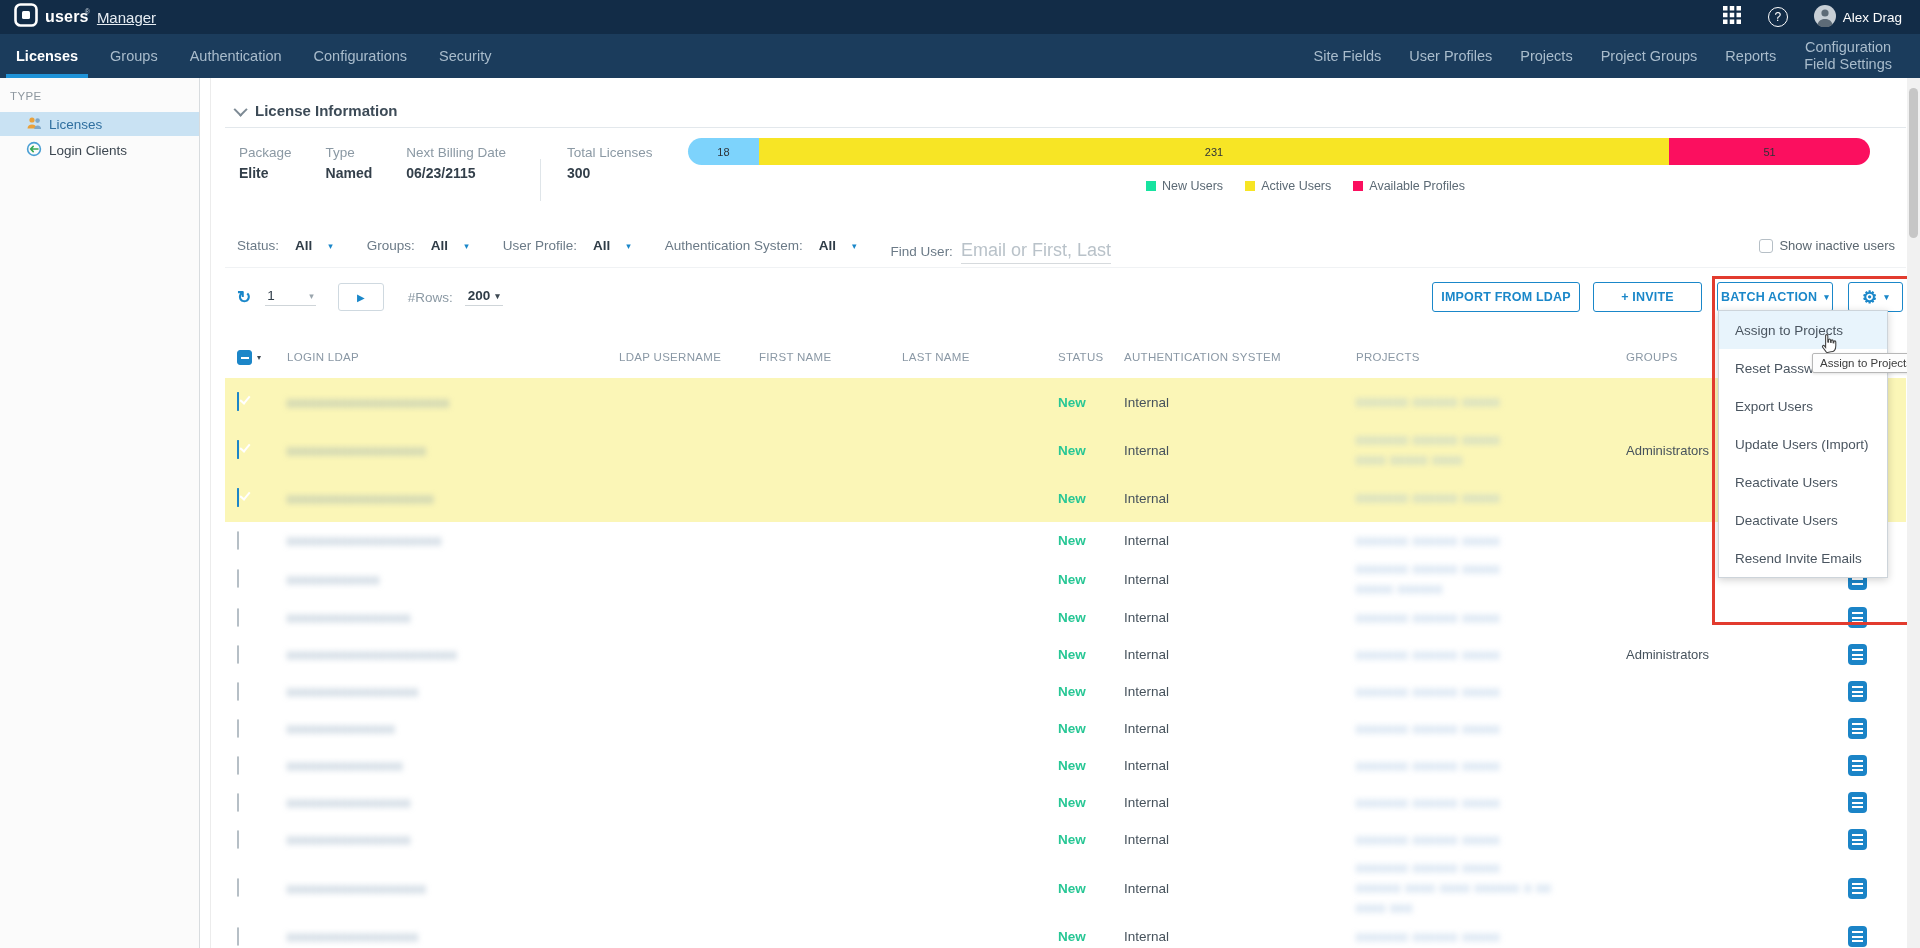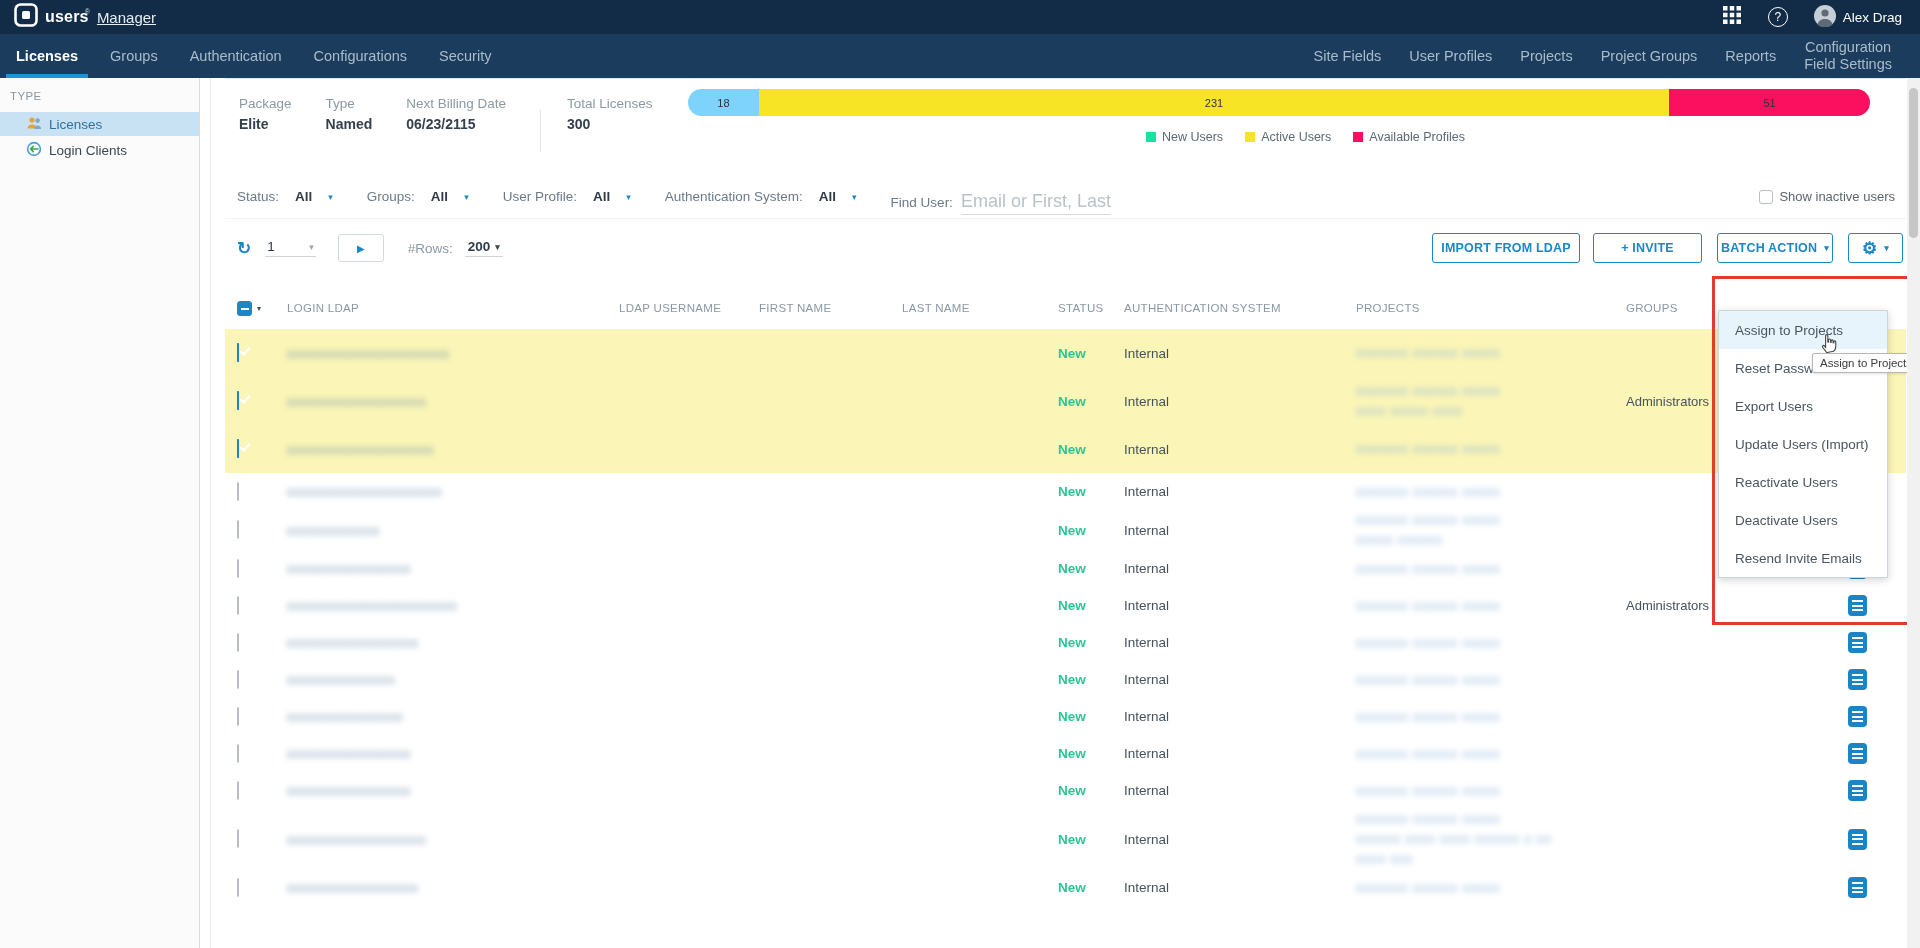--- a/index.html
+++ b/index.html
@@ -217,20 +217,24 @@
             <circle cx="8" cy="8" r="6.4" fill="none" stroke="#4a9fd4" stroke-width="1.6"></circle>
             <path d="M12 8H4.6M4.6 8l2.6-2.6M4.6 8l2.6 2.6" fill="none" stroke="#35a854" stroke-width="1.6" stroke-linecap="round" stroke-linejoin="round"></path>
           </svg></span>
         <span>Login Clients</span>
       </div>
     </div>
 </div>
 
 <div class="main">
 
+  <div class="lic-head">
+    <span class="chev"></span>
+    <span class="lic-title">License Information</span>
+  </div>
   <div class="lic-divider"></div>
 
   <div class="lic-body">
     <div class="lic-fields" id="lic-fields">
         <div class="lic-field">
           <div class="flabel">Package</div>
           <div class="fvalue">Elite</div>
         </div>
         <div class="lic-field">
           <div class="flabel">Type</div>

